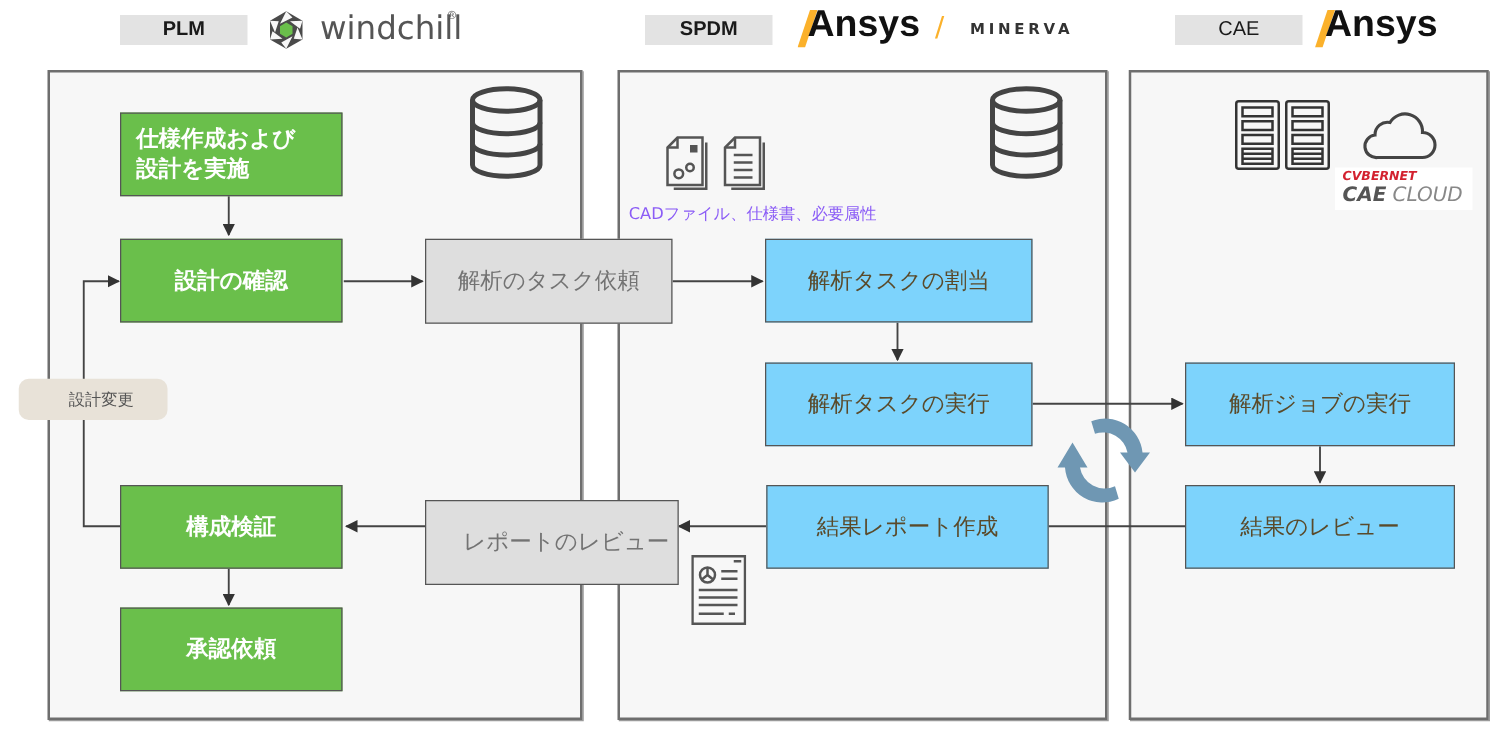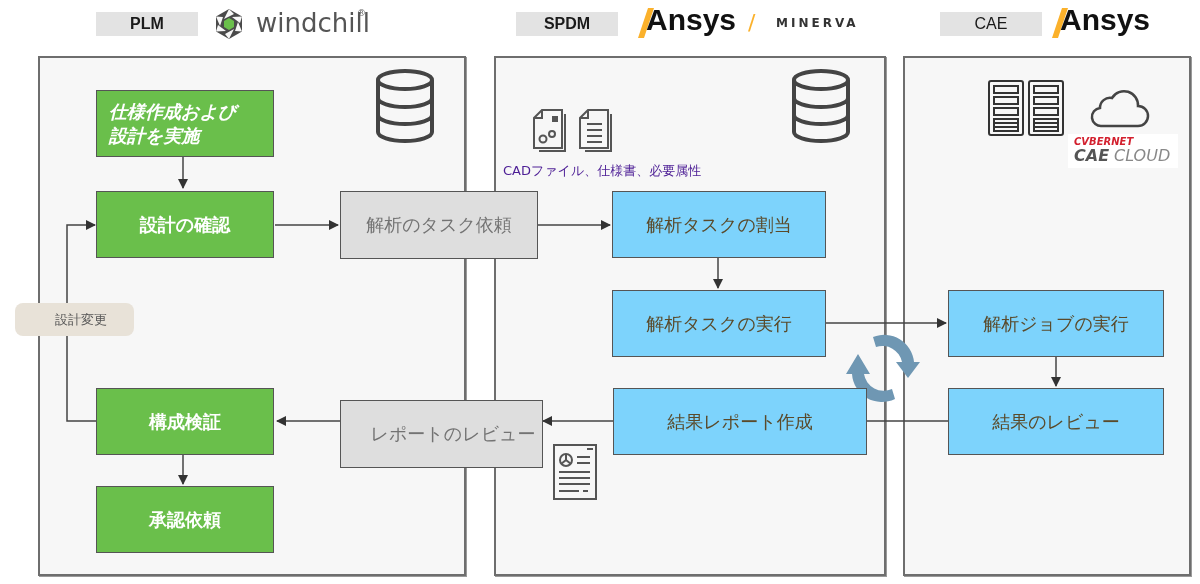--- a/index.html
+++ b/index.html
@@ -8,24 +8,24 @@
   .abs { position:absolute; }
   .lane { position:absolute; background:#f7f7f7; border:2px solid #6e6e6e; box-sizing:border-box;
           box-shadow:1px 1px 0 #9a9a9a; }
   .lane-tag { position:absolute; background:#e3e3e3; color:#1a1a1a; font-size:16px; font-weight:bold;
               display:flex; align-items:center; justify-content:center; font-family:"Liberation Sans", sans-serif; }
   .box { position:absolute; box-sizing:border-box; border:1.5px solid #555; display:flex;
          align-items:center; justify-content:center; text-align:center; font-size:18px; line-height:24px; }
   .green { background:#6abf4b; color:#ffffff; font-weight:bold; }
   .gray { background:#dedede; color:#737373; }
   .orange { background:#7dd3fc; color:#5a4a2a; }
-  .green.left { justify-content:flex-start; padding-left:12px; text-align:left;font-style:italic; }
+  .green.left { justify-content:flex-start; padding-left:12px; text-align:left; }
   .note { position:absolute; background:#e8e2d8; border-radius:8px; color:#555; font-size:13px;
           display:flex; align-items:center; justify-content:center; }
-  .caption { position:absolute; color:#4c1d95; font-size:13px; white-space:nowrap;text-align:right; }
+  .caption { position:absolute; color:#8b5cf6; font-size:13px; white-space:nowrap;text-align:right; }
   svg.overlay { position:absolute; left:0; top:0; pointer-events:none; }
   .logo-text { position:absolute; white-space:nowrap; }
 </style>
 </head>
 <body>
 
 <div class="lane" style="left:38px;top:56px;width:428px;height:520px;"></div>
 <div class="lane" style="left:494px;top:56px;width:392px;height:520px;"></div>
 <div class="lane" style="left:903px;top:56px;width:288px;height:520px;"></div>
 
@@ -175,21 +175,21 @@
 </div>
 <div class="box gray" style="left:340px;top:400px;width:203px;height:68px;padding-left:23px;">
   <span>レポートのレビュー</span>
 </div>
 <div class="box orange" style="left:612px;top:191px;width:214px;height:67px;">
   <span>解析タスクの割当</span>
 </div>
 <div class="box orange" style="left:612px;top:290px;width:214px;height:67px;">
   <span>解析タスクの実行</span>
 </div>
-<div class="box orange" style="left:613px;top:388px;width:254px;height:67px;">
+<div class="box orange" style="left:613px;top:388px;width:226px;height:67px;">
   <span>結果レポート作成</span>
 </div>
 
 <div class="box orange" style="left:948px;top:290px;width:216px;height:67px;">
   <span>解析ジョブの実行</span>
 </div>
 <div class="box orange" style="left:948px;top:388px;width:216px;height:67px;">
   <span>結果のレビュー</span>
 </div>
 

